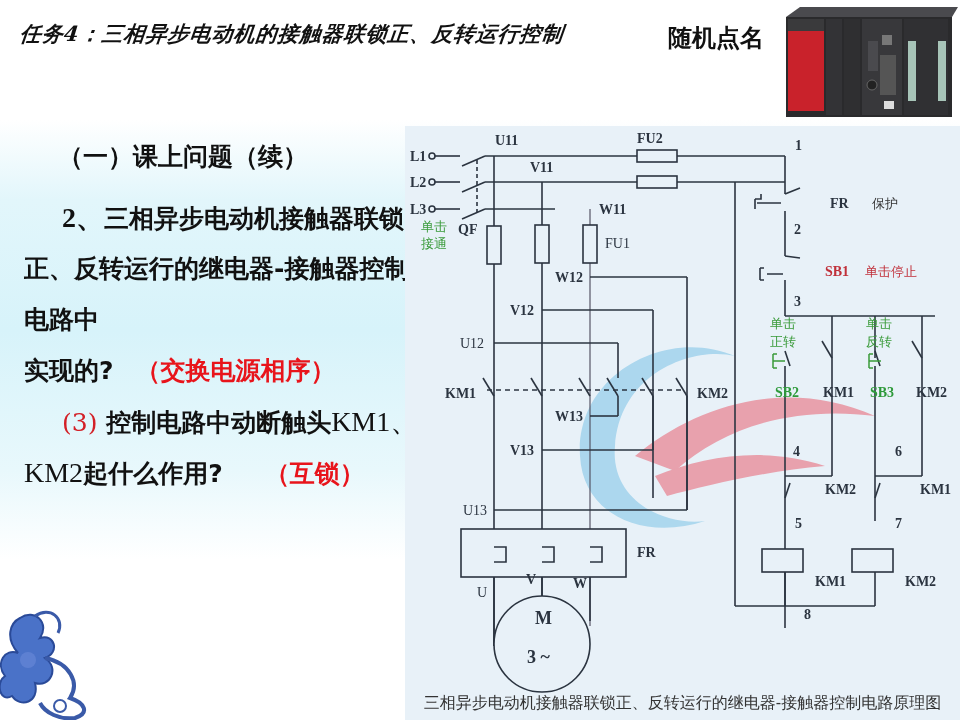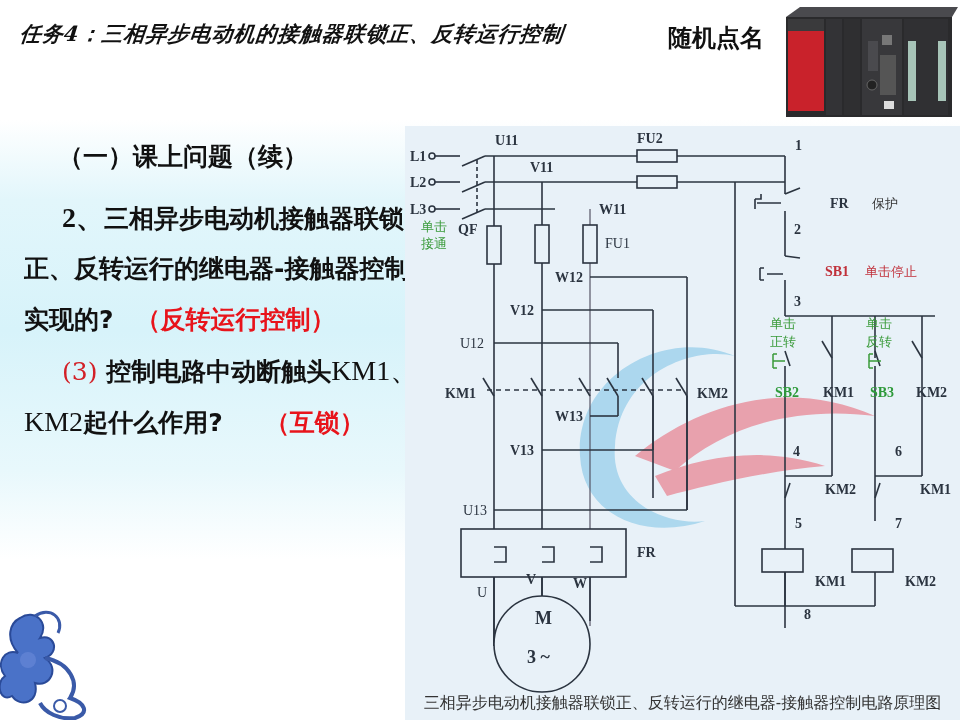--- a/index.html
+++ b/index.html
@@ -82,22 +82,23 @@
     <rect x="158" y="36" width="8" height="60" fill="#a7c4b8"></rect>
     <rect x="104" y="96" width="10" height="8" fill="#ddd"></rect>
   </svg>
 
 
   <div class="sub-heading">（一）课上问题（续）</div>
 
   <div class="body-text">
     <span class="line indent"><span class="serif" style="font-weight:bold">2、</span><span>三相异步电动机接触器联锁</span></span>
     <span class="line">正、反转运行的继电器-接触器控制</span>
-
-    <span class="line"><span>实现的?</span><span class="answer">（反转运行控制）</span></span>
+    <span class="line">电路中</span>
+
+    <span class="line"><span>实现的?</span><span class="answer">（交换电源相序）</span></span>
 
 
     <span class="line indent"><span class="num">(3)</span> <span>控制电路中动断触头</span><span class="serif">KM1、</span></span>
     <span class="line"><span class="serif">KM2</span><span>起什么作用?</span><span class="answer" style="margin-left:42px">（互锁）</span></span>
   </div>
 
   <svg class="ornament" viewBox="0 0 95 112">
     <path d="M20 10 C35 0 50 15 40 30 C55 25 60 45 45 50 C60 60 50 80 35 75 C40 95 20 100 12 88 C0 95 -5 75 5 68 C-5 55 5 40 18 45 C5 30 10 15 20 10 Z" fill="#4a72c8" stroke="#2a4a98" stroke-width="2"></path>
     <path d="M45 50 C70 55 80 75 70 90 C85 95 90 105 75 110 C60 112 45 105 40 95" fill="none" stroke="#3a5aa8" stroke-width="4"></path>
     <path d="M35 8 C50 -2 65 10 58 25" fill="none" stroke="#3a5aa8" stroke-width="3"></path>

